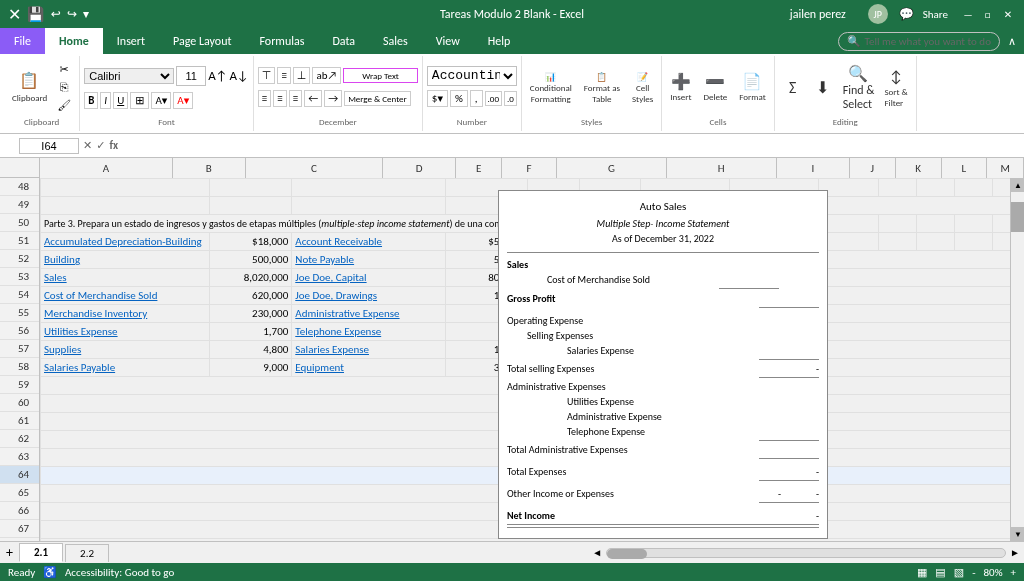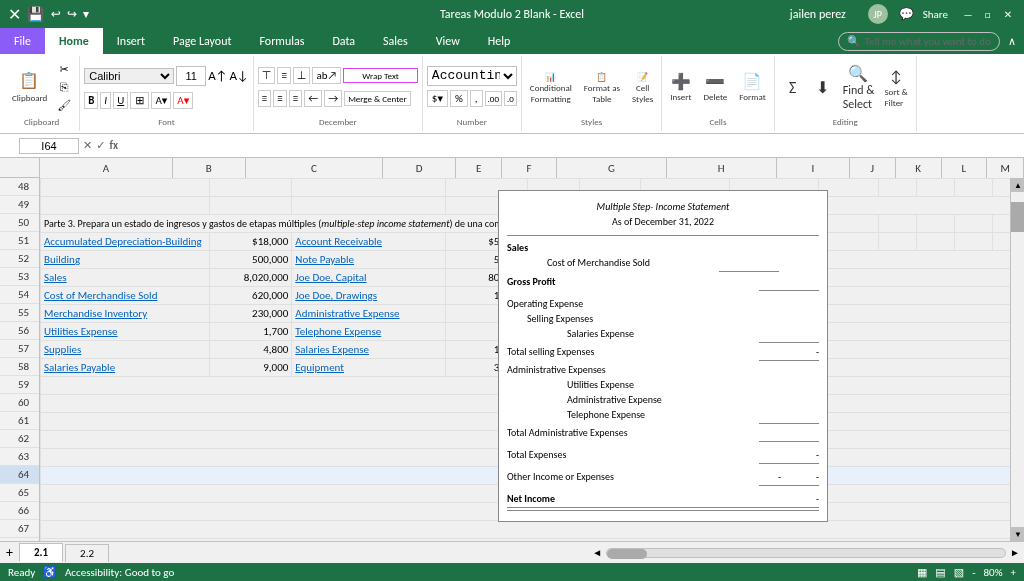--- a/index.html
+++ b/index.html
@@ -584,20 +584,21 @@
           </tr>
       <tr>
             <td colspan="13" style="height:18px;"></td>
           </tr>
 
     </tbody>
       </table>
 
     <div class="income-box">
       <div class="title-section">
+        <div class="title-main">Auto Sales</div>
         <div class="title-sub italic">Multiple Step- Income Statement</div>
         <div>As of December 31, 2022</div>
       </div>
 
       <div style="height:1px;background:#888;margin:4px 0;"></div>
 
       <div class="income-line">
         <span class="bold">Sales</span>
         <span></span>
       </div>

